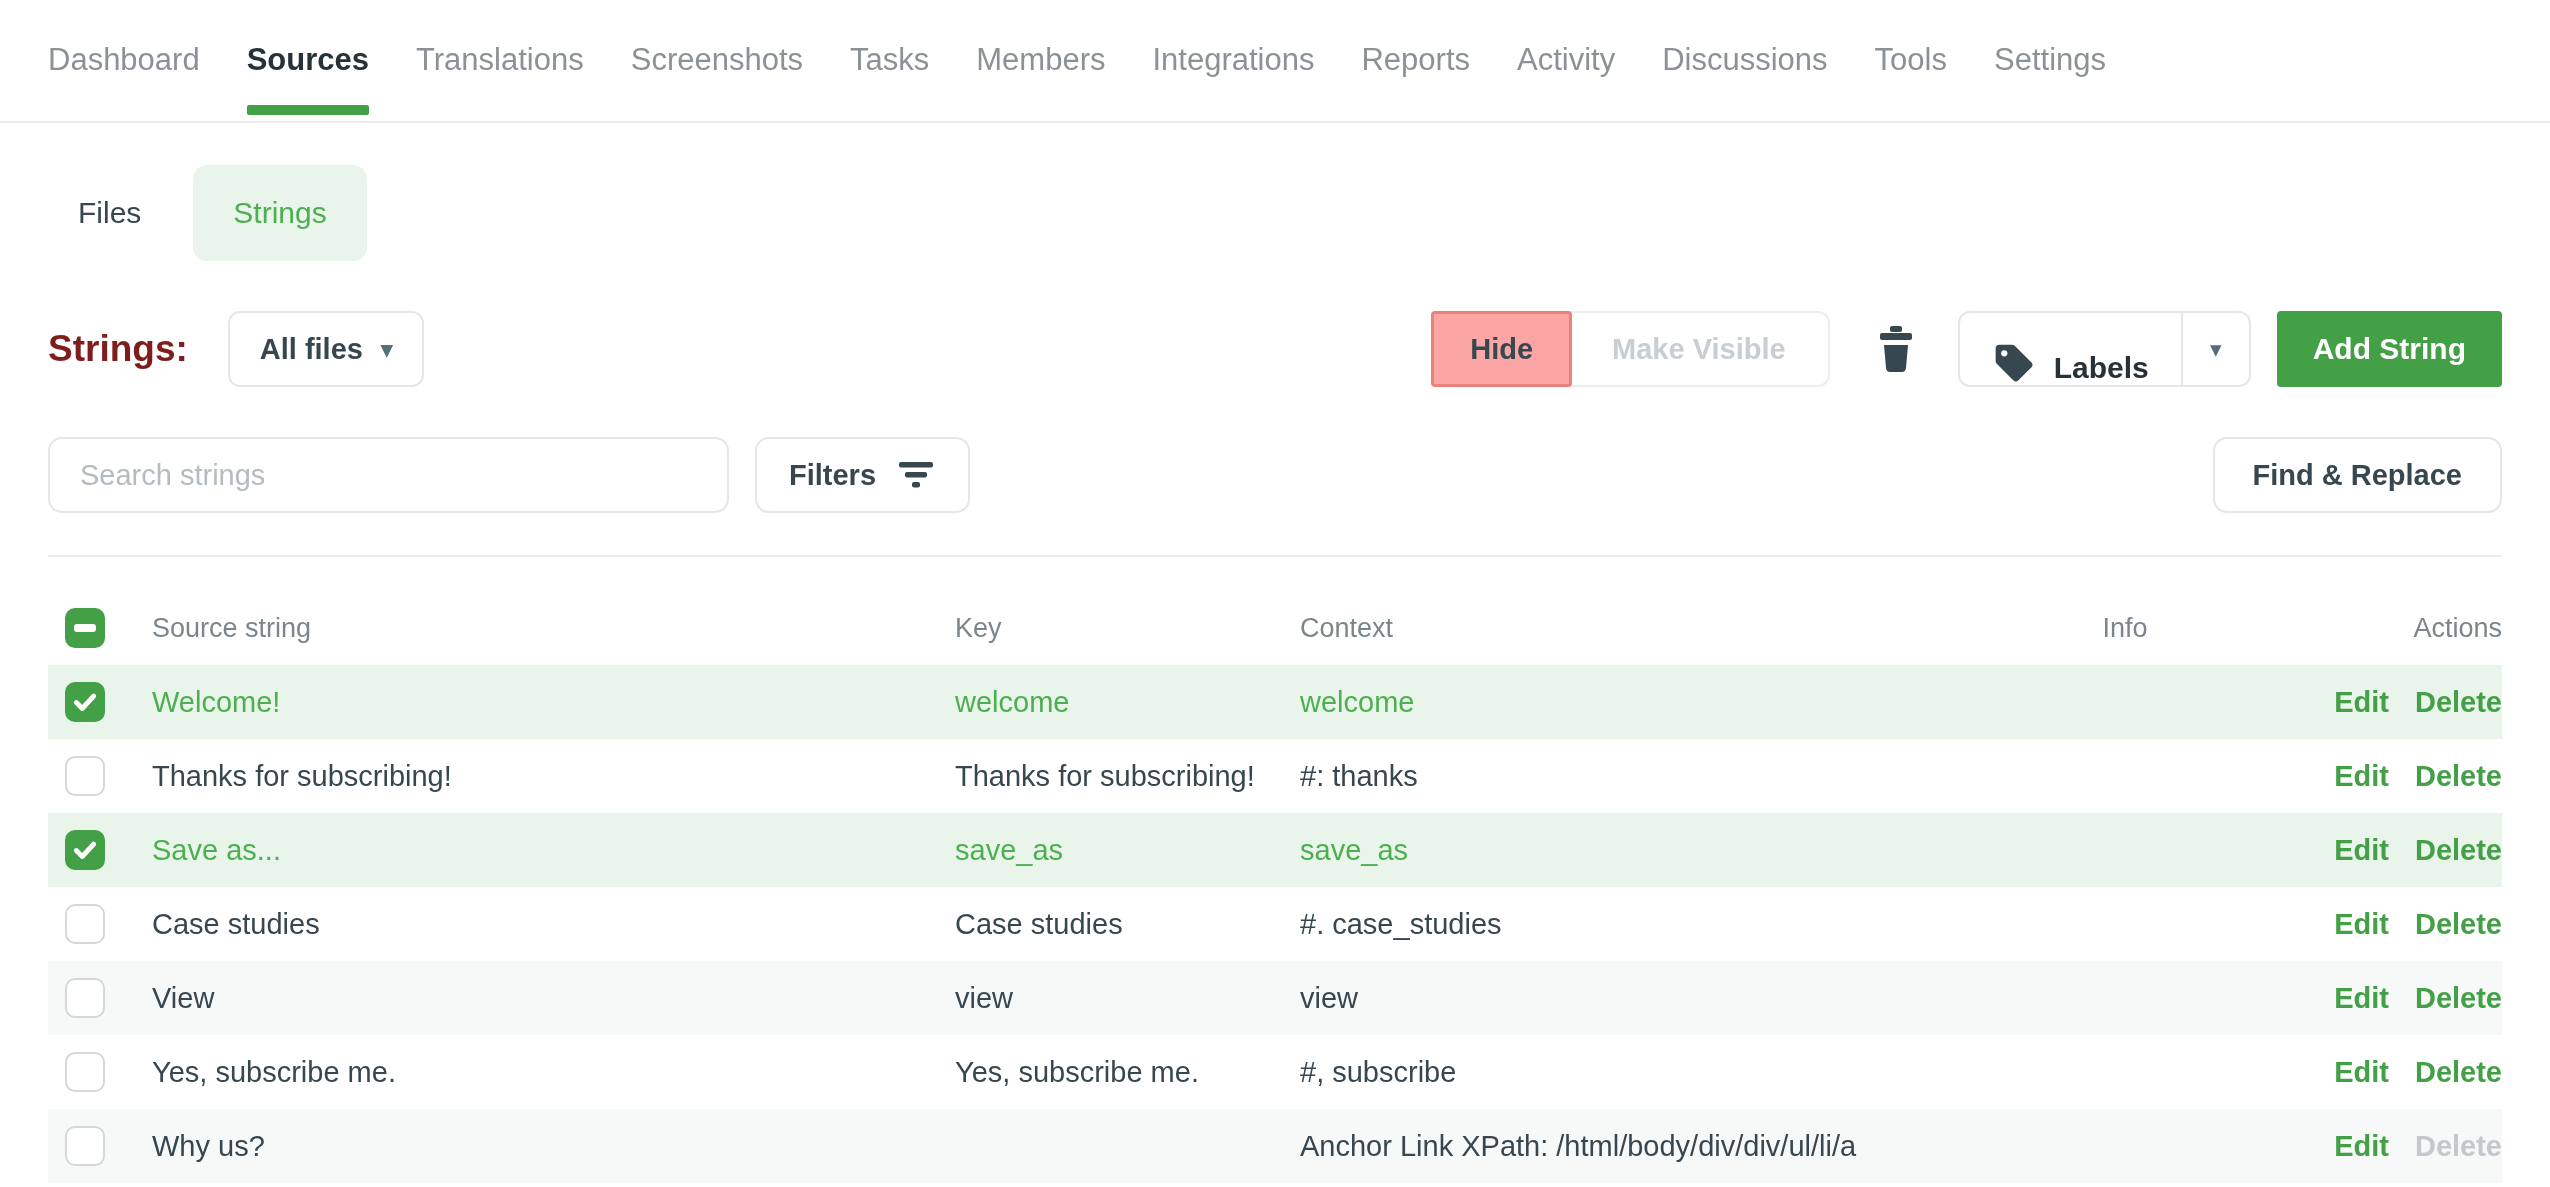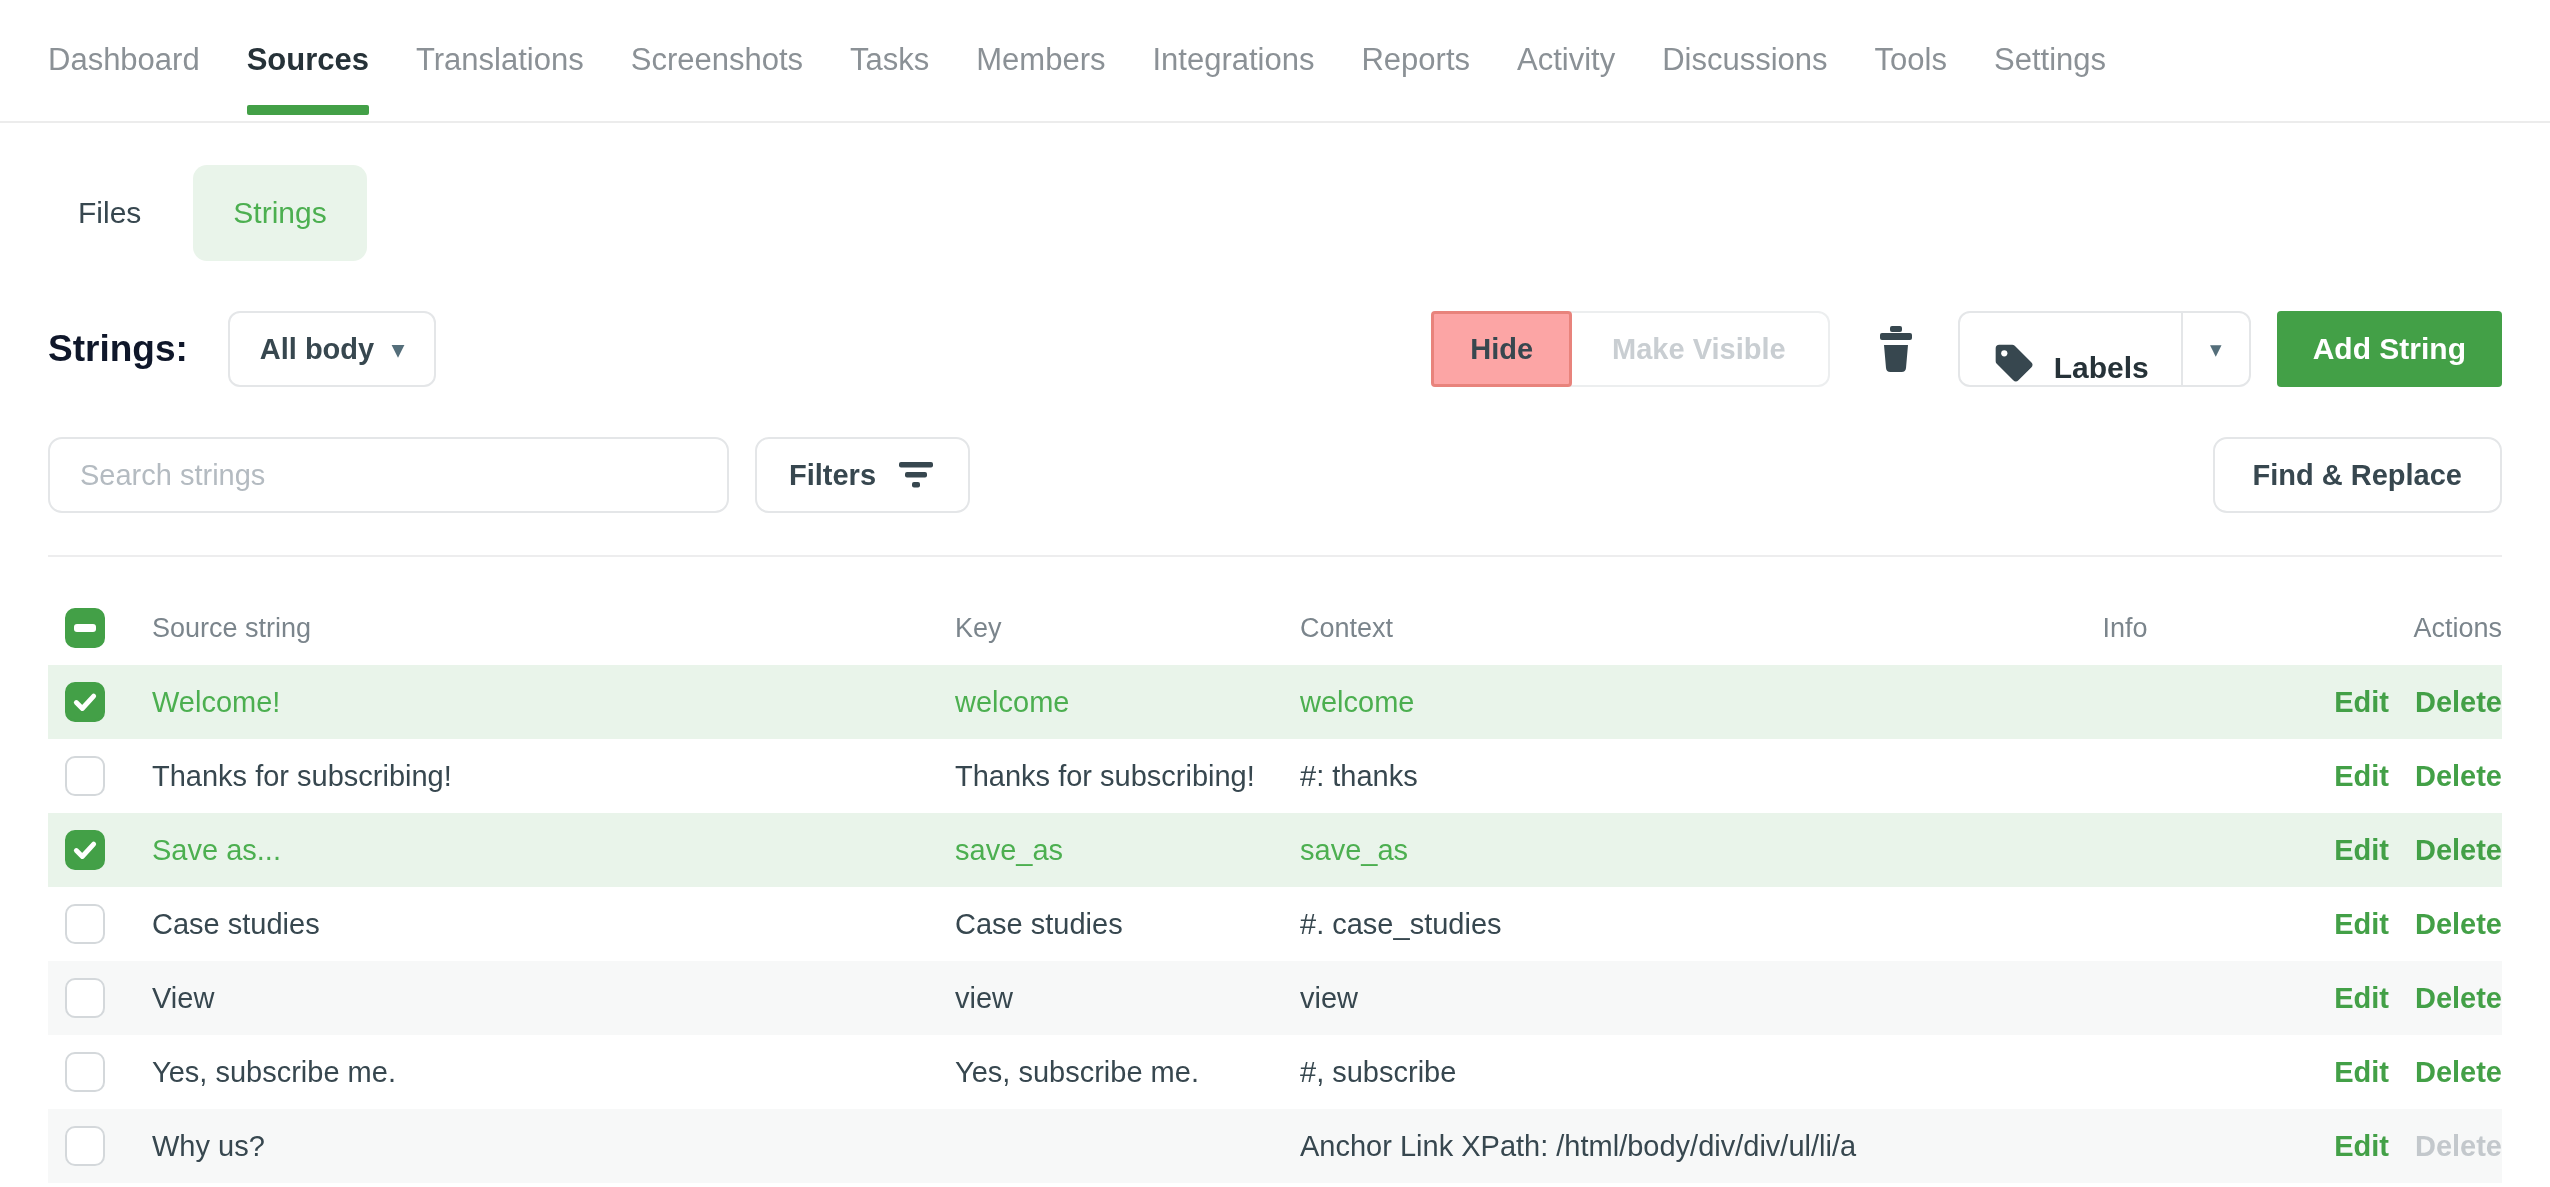--- a/index.html
+++ b/index.html
@@ -15,21 +15,21 @@
     height:10px; background:#43a047; border-radius:2px; }
 
   
   .subtabs { margin:42px 48px 0 48px; display:flex; align-items:center; }
   .tab-files { font-size:30px; color:#37474f; padding:0 30px; cursor:pointer; }
   .tab-strings { margin-left:22px; background:#e9f4ea; color:#4caf50; font-size:30px;
     padding:31px 40px; border-radius:14px; cursor:pointer; }
 
   
   .toolbar { margin:50px 48px 0 48px; display:flex; align-items:center; }
-  .toolbar-title { font-size:37px; font-weight:700; color:#0f172a;text-align:right; }
+  .toolbar-title { font-size:37px; font-weight:700; color:#7f1d1d;text-align:right; }
   .btn { display:flex; align-items:center; background:#fff; border:2px solid #e4e6e8;
     border-radius:12px; height:76px; font-size:29px; font-weight:700; color:#37474f;
     cursor:pointer; white-space:nowrap; }
   .file-filter { margin-left:40px; padding:0 30px; gap:18px; }
   .caret { font-size:23px; color:#546e7a; line-height:1; }
   .toolbar-right { margin-left:auto; display:flex; align-items:center; }
   .visibility-group { display:flex; align-items:stretch; height:76px; }
   .btn-hide { background:#fca5a5; border:3px solid #e8837c; border-radius:4px;
     padding:0 36px; display:flex; align-items:center; font-size:29px; font-weight:700;
     color:#37474f; cursor:pointer; position:relative; z-index:1; }
@@ -106,21 +106,21 @@
 
 <div class="subtabs">
   <div class="tab-files">Files</div>
   <div class="tab-strings">Strings</div>
 </div>
 
 <div class="toolbar">
   <div class="toolbar-title">Strings:</div>
 
   <div class="btn file-filter">
-    <span>All body</span>
+    <span>All files</span>
     <span class="caret">▾</span>
   </div>
 
   <div class="toolbar-right">
     <div class="visibility-group">
       <div class="btn-hide">Hide</div>
       <div class="btn-make-visible">Make Visible</div>
     </div>
 
     <div class="btn btn-trash">

